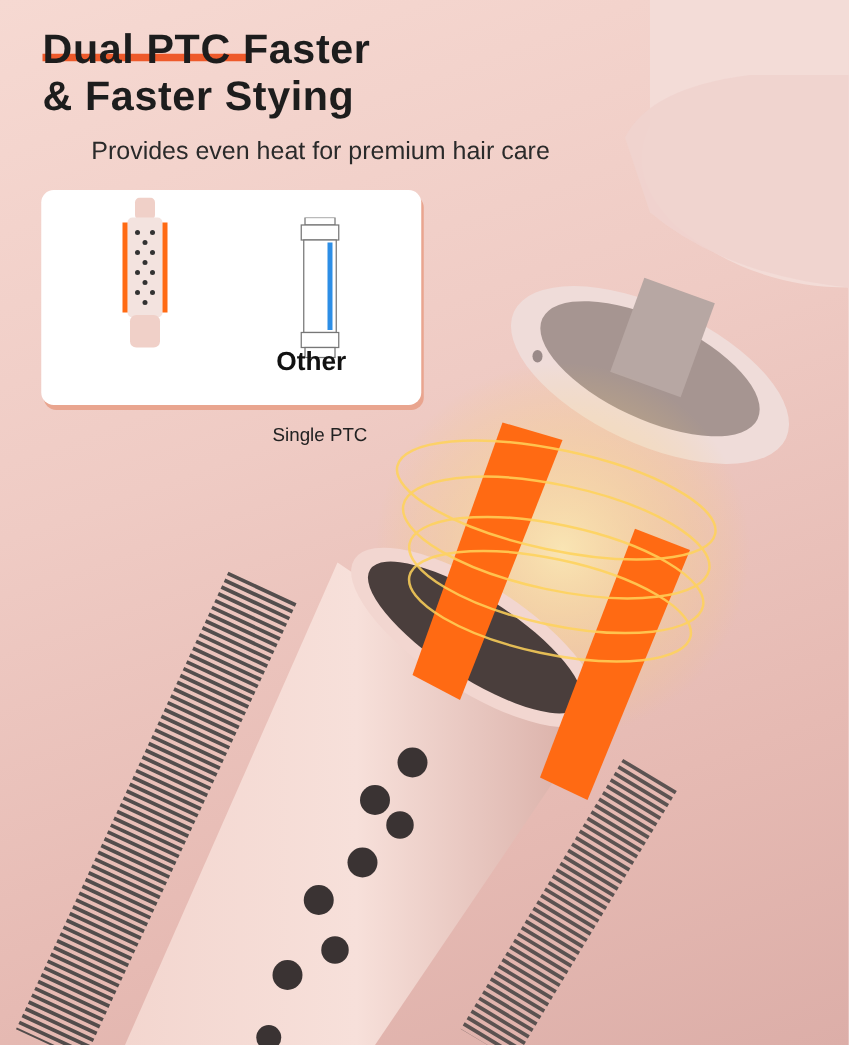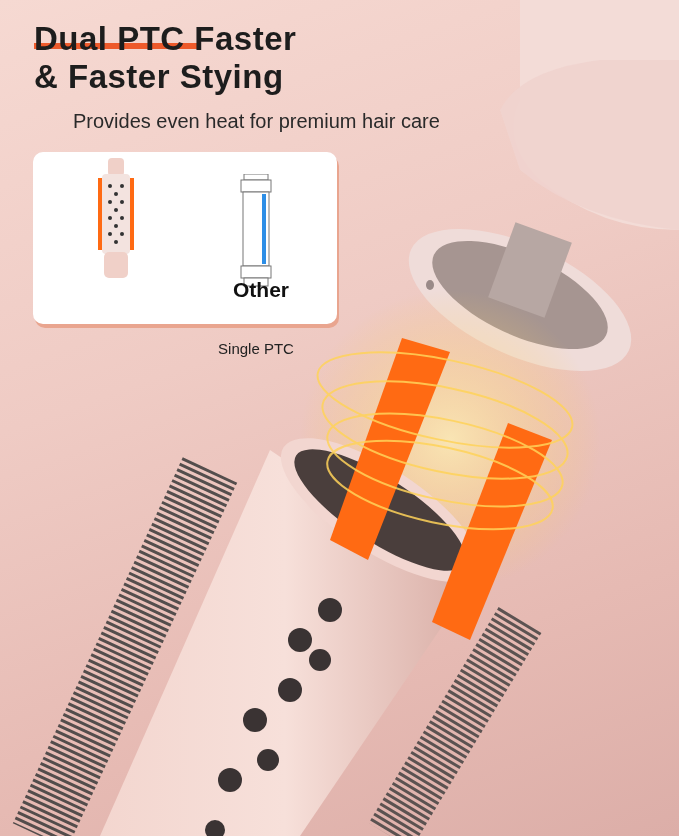--- a/index.html
+++ b/index.html
@@ -9,21 +9,21 @@
   .title { position:absolute; left:34px; top:20px; font-weight:bold; font-size:33px; line-height:38px; color:#1d1d1d; letter-spacing:0.5px; }
   .title .line { display:block; position:relative; }
   .hl { position:absolute; left:0; top:23px; width:167px; height:6px; background:#ee5a2b; z-index:0; }
   .title .txt { position:relative; z-index:1;text-align:right; }
   .subtitle { position:absolute; left:33px; top:110px; font-size:20px; color:#2a2a2a;margin-left:40px; }
   .card { position:absolute; left:33px; top:152px; width:304px; height:172px; background:#ffffff; border-radius:10px;
     box-shadow: 2px 4px 0 #e9a58f; }
   .nimmu-img { position:absolute; left:63px; top:6px; width:40px; height:122px; }
   .other-img { position:absolute; left:207px; top:22px; width:32px; height:114px; }
   .nimmu-label { position:absolute; left:36px; top:130px; font-size:25px; font-weight:bold; color:#e85a2a; }
-  .other-label { position:absolute; left:188px; top:126px; font-size:21px; font-weight:bold; color:#111; width:80px; text-align:center; }
+  .other-label { position:absolute; left:188px; top:126px; font-size:21px; font-weight:bold; color:#111; width:80px; }
   .other-sub { position:absolute; left:178px; top:148px; font-size:15px; color:#222; width:90px; text-align:center;margin-top:40px; }
   .scene { position:absolute; left:0; top:0; width:679px; height:836px; pointer-events:none; }
 </style>
 </head>
 <body>
 
 <svg class="scene" viewBox="0 0 679 836" xmlns="http://www.w3.org/2000/svg">
   <defs>
     <linearGradient id="bodyG" x1="0" y1="0" x2="1" y2="0">
       <stop offset="0" stop-color="#f3d6cf"></stop>

